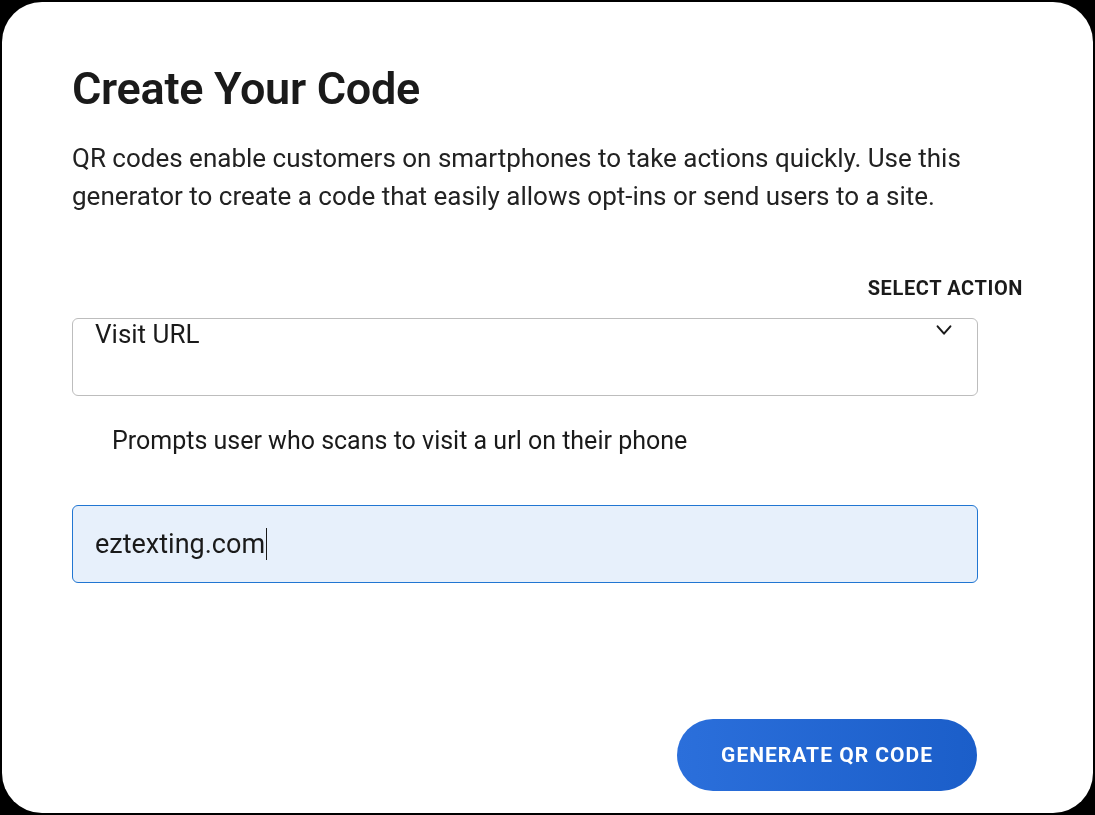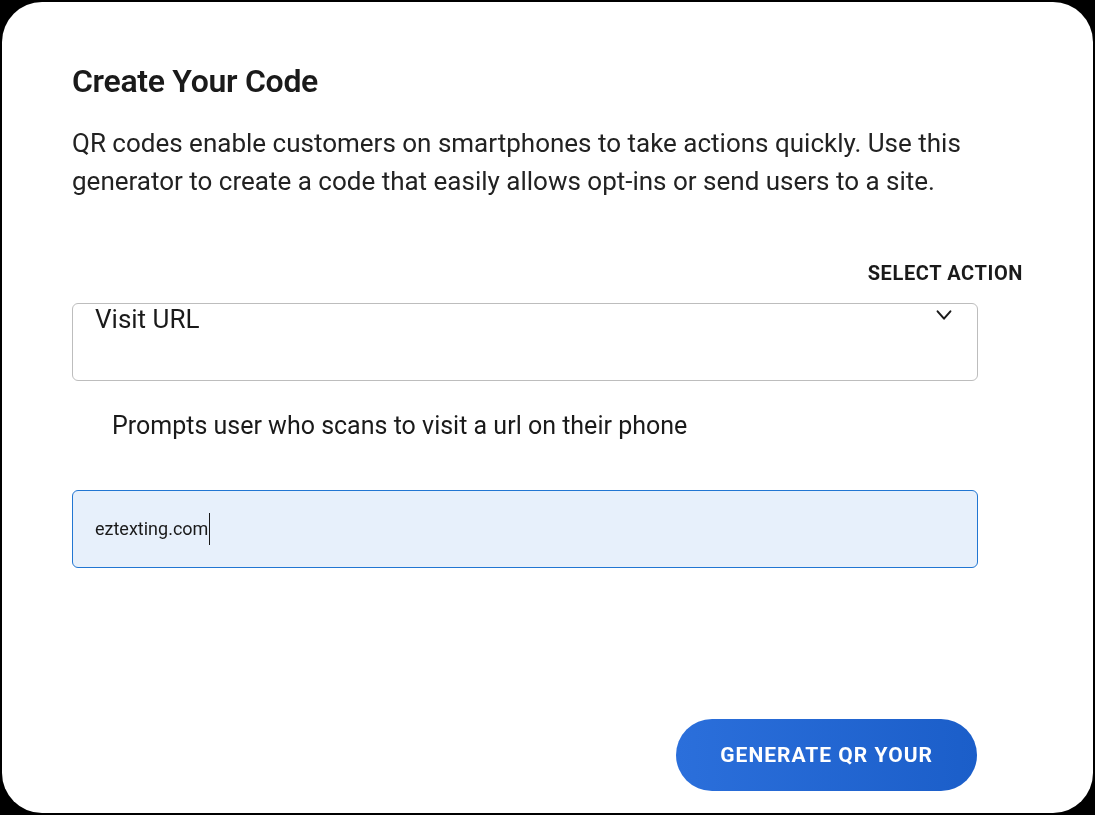--- a/index.html
+++ b/index.html
@@ -19,21 +19,21 @@
     .card {
       background: #fff;
       width: 1091px;
       height: 811px;
       border-radius: 40px;
       padding: 60px 70px 30px 70px;
       position: relative;
       overflow: hidden;
     }
     .page-title {
-      font-size: 32px;
+      font-size: 45px;
       font-weight: 600;
       color: #1a1a1a;
       margin-bottom: 24px;
       letter-spacing: -0.3px;
     }
     .description {
       font-size: 26px;
       line-height: 1.48;
       color: #222;
       margin-bottom: 60px;
@@ -81,21 +81,21 @@
       font-weight: 400;
       margin-left: 40px;
     }
     .url-input {
       width: 906px;
       height: 78px;
       border: 1.5px solid #2176d2;
       border-radius: 6px;
       background: #e7f0fb;
       padding: 0 22px;
-      font-size: 18px;
+      font-size: 27px;
       color: #1a1a1a;
       display: flex;
       align-items: center;
       outline: none;
       font-family: inherit;
     }
     .url-input-inner {
       display: flex;
       align-items: center;
     }
@@ -148,15 +148,15 @@
   <p class="helper-text">Prompts user who scans to visit a url on their phone</p>
 
   <div class="url-input">
     <span class="url-input-inner">
       <span>eztexting.com</span>
         <span class="caret"></span>
     </span>
   </div>
 
   <div class="button-row">
-    <button class="generate-btn">GENERATE QR YOUR</button>
+    <button class="generate-btn">GENERATE QR CODE</button>
   </div>
 </div>
 
 </body></html>

